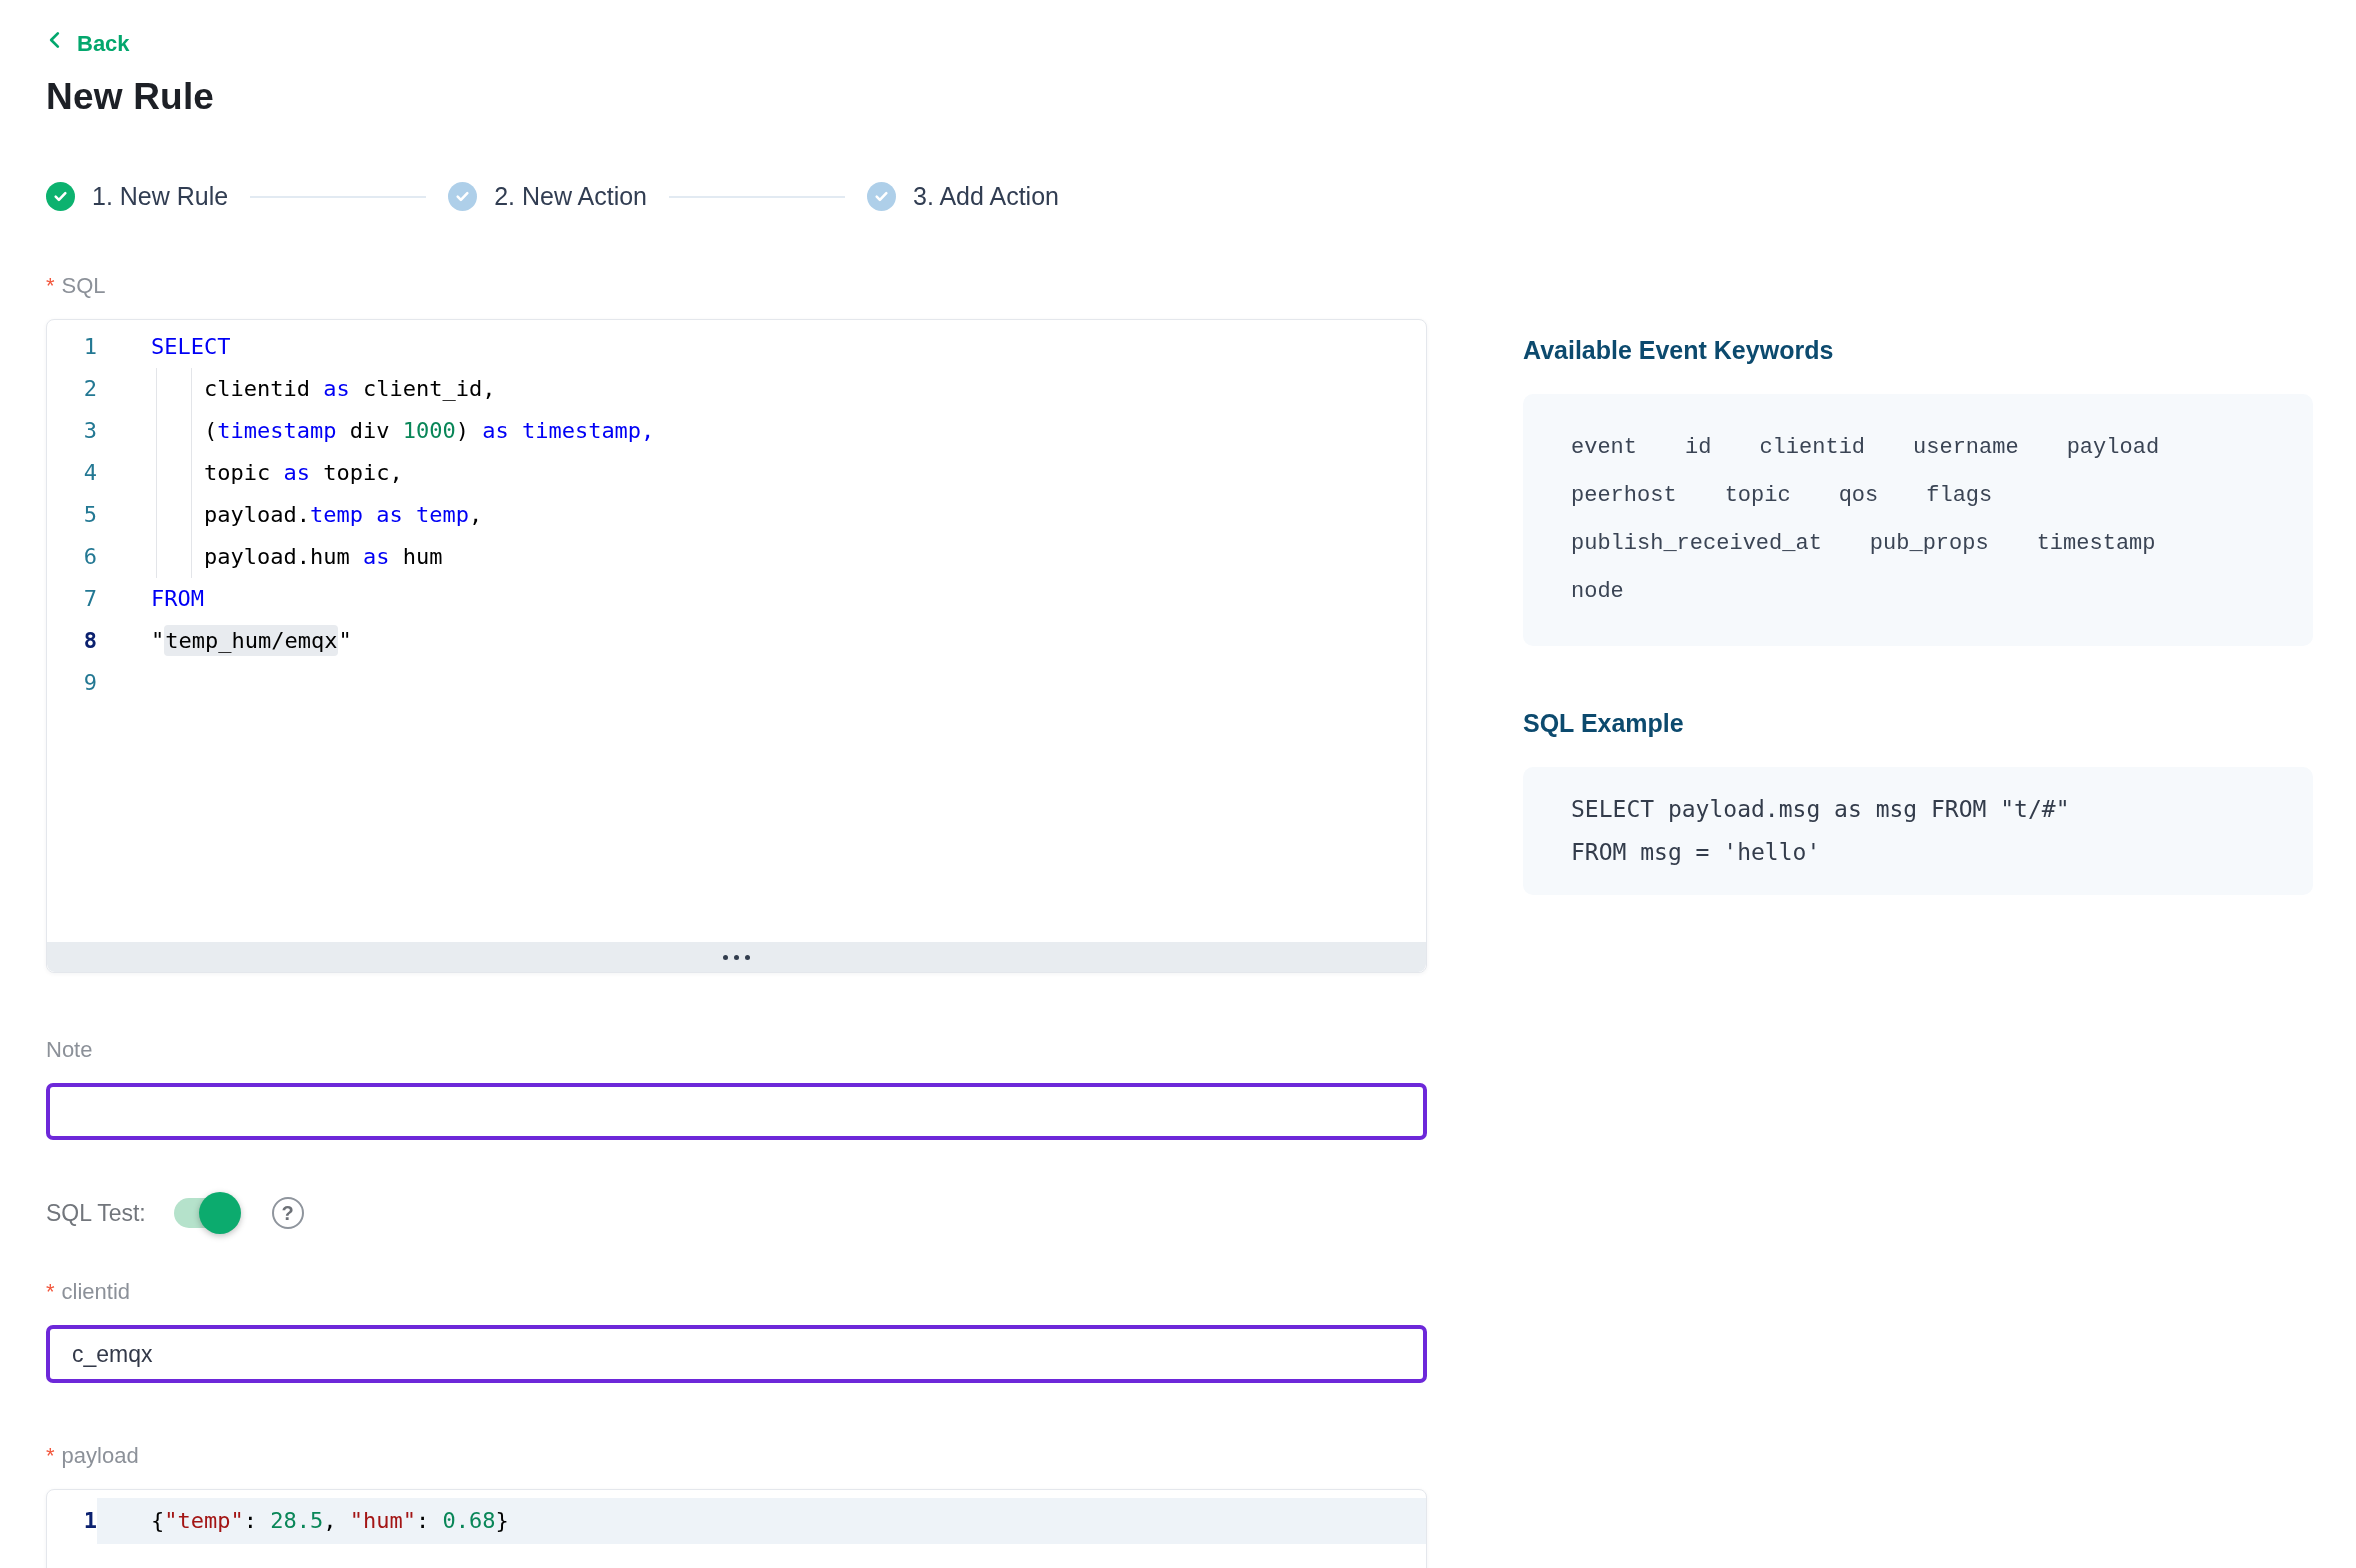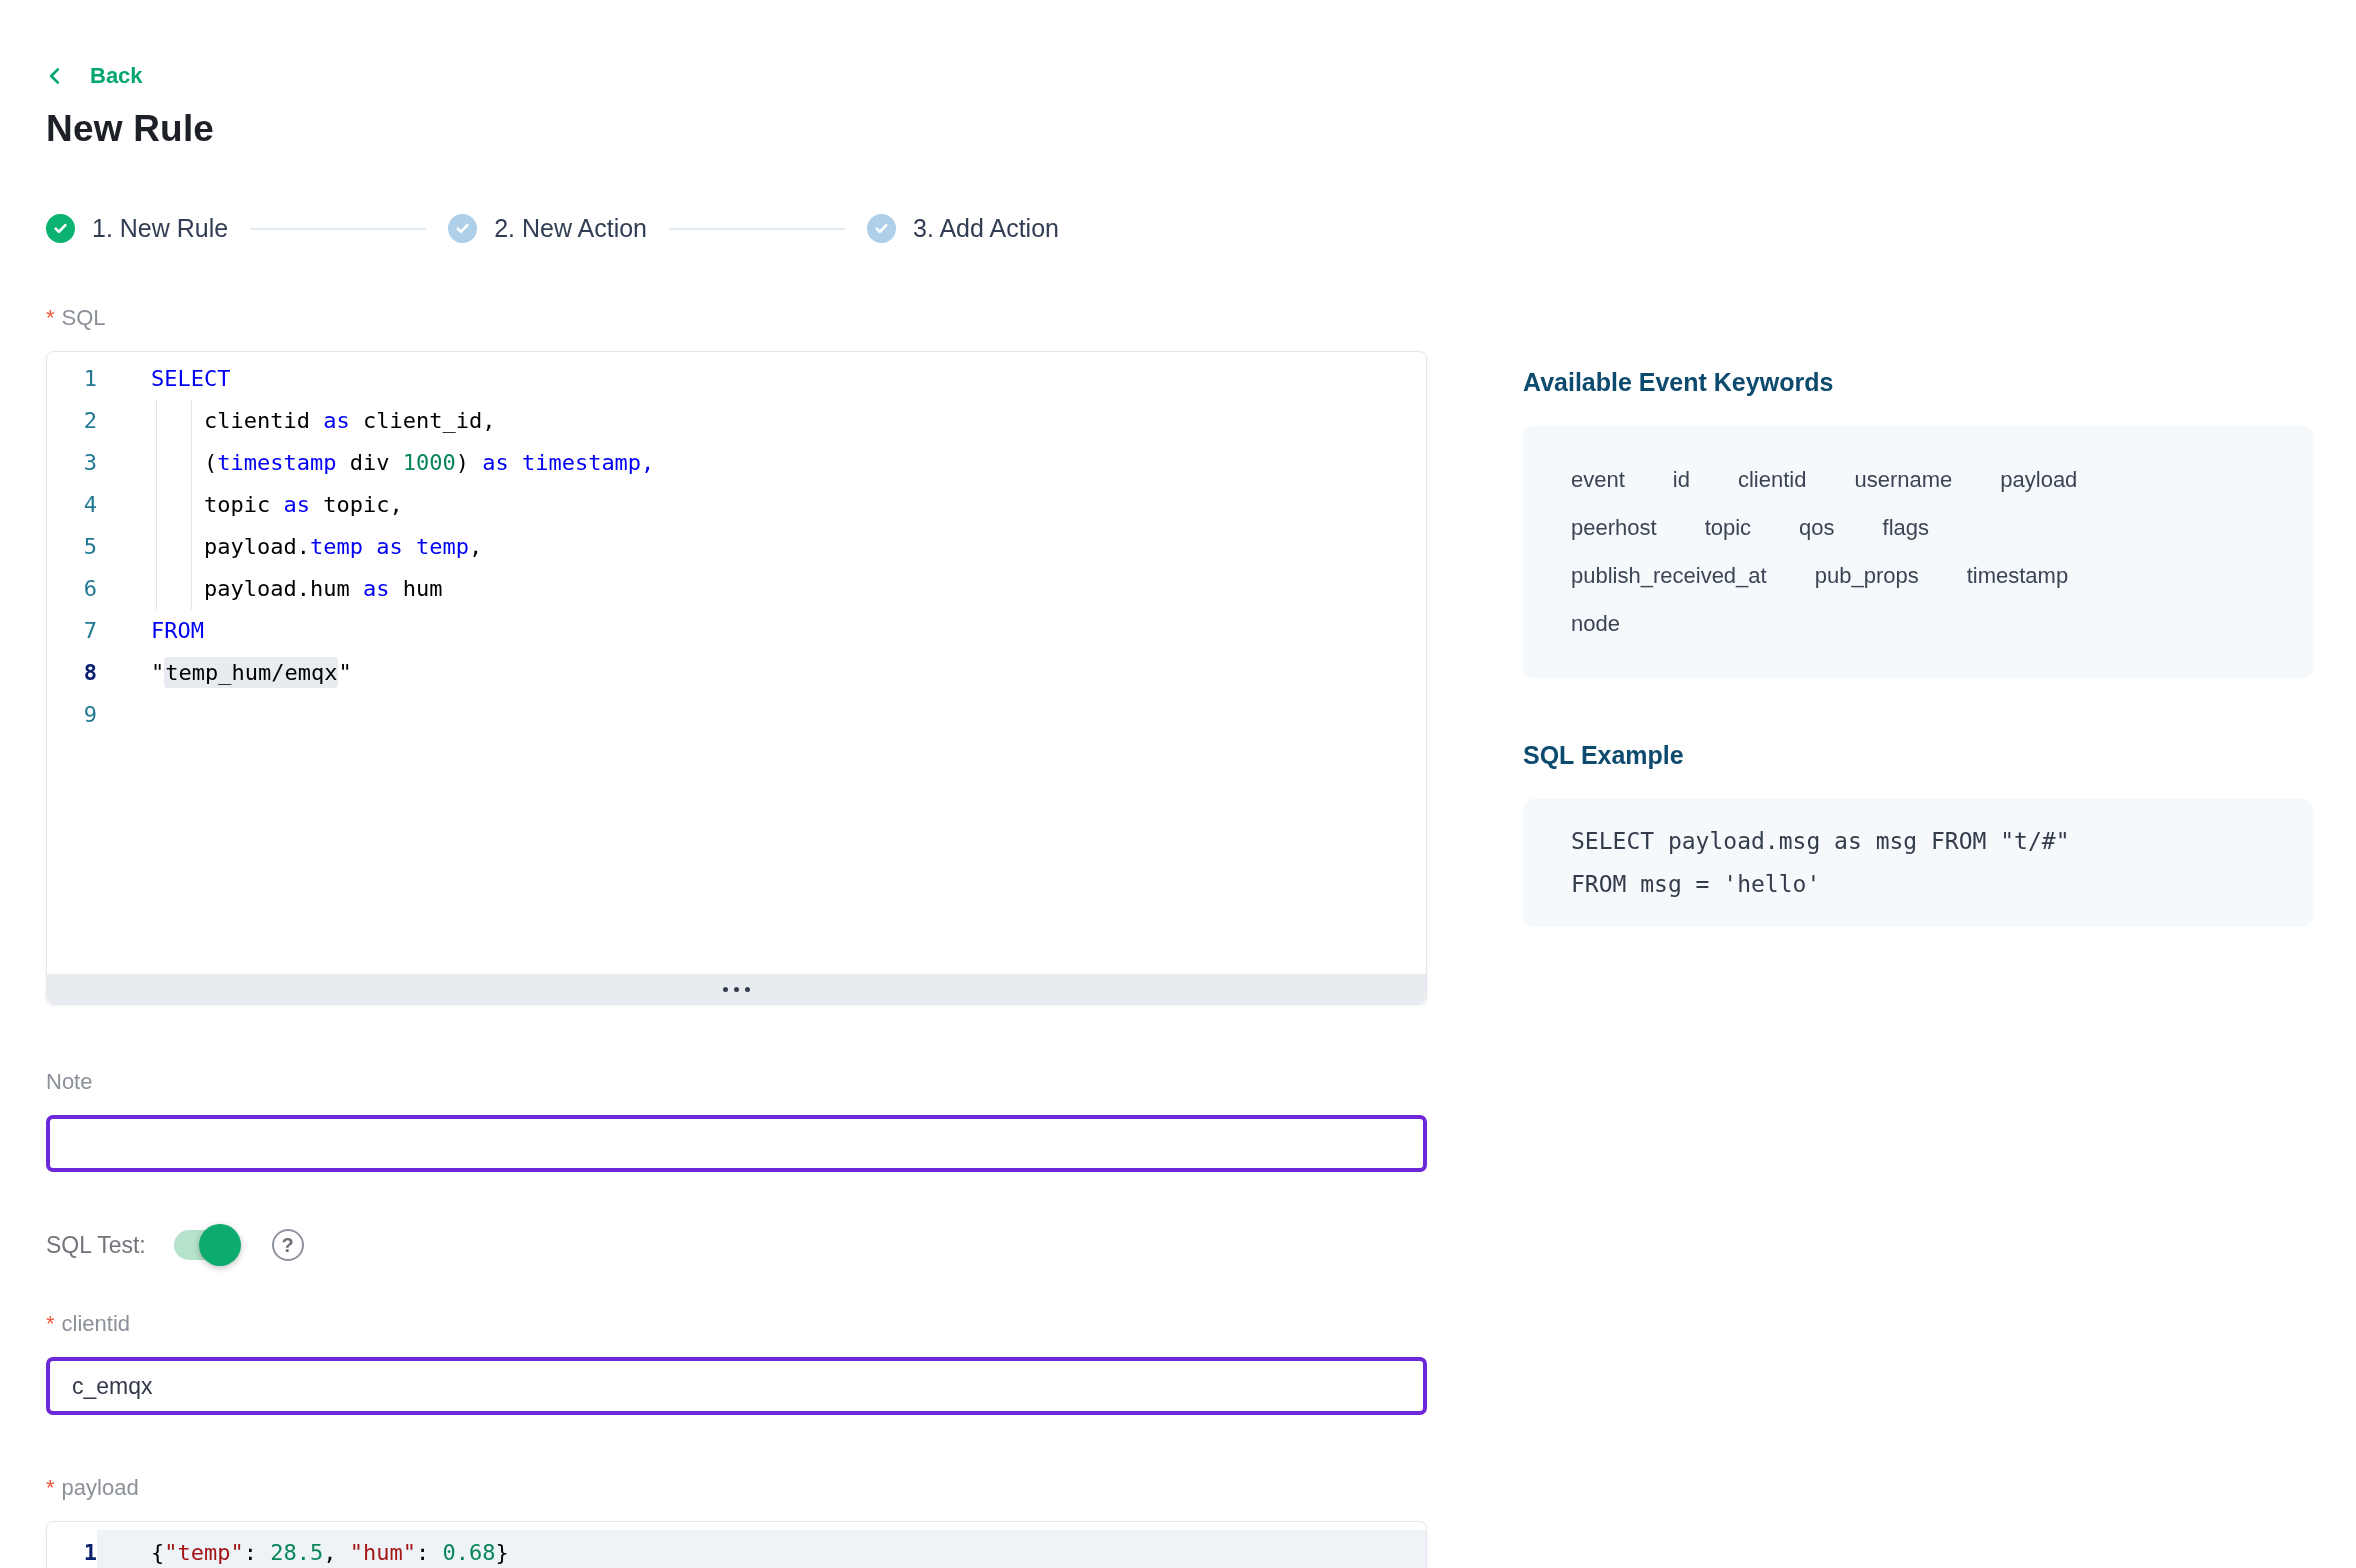--- a/index.html
+++ b/index.html
@@ -5,22 +5,22 @@
   * { margin:0; padding:0; box-sizing:border-box; }
   html,body { background:#ffffff; }
   body {
     width:2356px; height:1568px; overflow:hidden;
     font-family:"Liberation Sans", sans-serif;
     color:#1d2026;
   }
   .page { position:relative; width:2356px; height:1568px; padding:30px 0 0 46px; }
 
   
-  .back-link { display:inline-flex; align-items:center; gap:27px; color:#03a76d;
-    font-size:22px; font-weight:700; cursor:pointer; line-height:28px;margin-top:32px; }
+  .back-link { display:inline-flex; align-items:flex-start; gap:14px; color:#03a76d;
+    font-size:22px; font-weight:700; cursor:pointer; line-height:28px; }
   .back-link svg { display:block; }
   .page-title { margin-top:18px; font-size:37px; font-weight:700; color:#1d2026; letter-spacing:.2px; }
 
   
   .stepper { margin-top:64px; display:flex; align-items:center; }
   .step { display:flex; align-items:center; gap:17px; cursor:pointer; }
   .step-label { font-size:25px; font-weight:500; color:#313d52; }
   .step-circle { width:29px; height:29px; border-radius:50%; display:flex; align-items:center; justify-content:center; flex:none; }
   .step-circle.green { background:#0cb26f; }
   .step-circle.blue  { background:#aecfe9; }
@@ -75,21 +75,21 @@
   .help-icon { width:32px; height:32px; border:2px solid #8f959d; border-radius:50%; margin-left:34px;
     display:flex; align-items:center; justify-content:center; font-size:20px; font-weight:600;
     color:#6d7177; cursor:pointer; flex:none; }
 
   
   .panel-title { font-size:25px; font-weight:700; color:#0c4a6e; }
   .kw-title { margin-top:63px; }
   .panel { background:#f6f9fc; border-radius:10px; }
   .keywords-panel { margin-top:29px; padding:30px 48px; }
   .kw-row { display:flex; gap:48px; font-size:22px; line-height:48px; color:#3a4454; }
-  .kw-item { cursor:pointer; }
+  .kw-item { cursor:pointer;font-family:Liberation Mono, monospace; }
   .example-title { margin-top:63px; }
   .example-panel { margin-top:29px; padding:21px 48px; font-family:"DejaVu Sans Mono", monospace;
     font-size:23px; line-height:43px; color:#333c4b; }
 </style>
 </head>
 <body>
 
 <div class="page">
 
   

